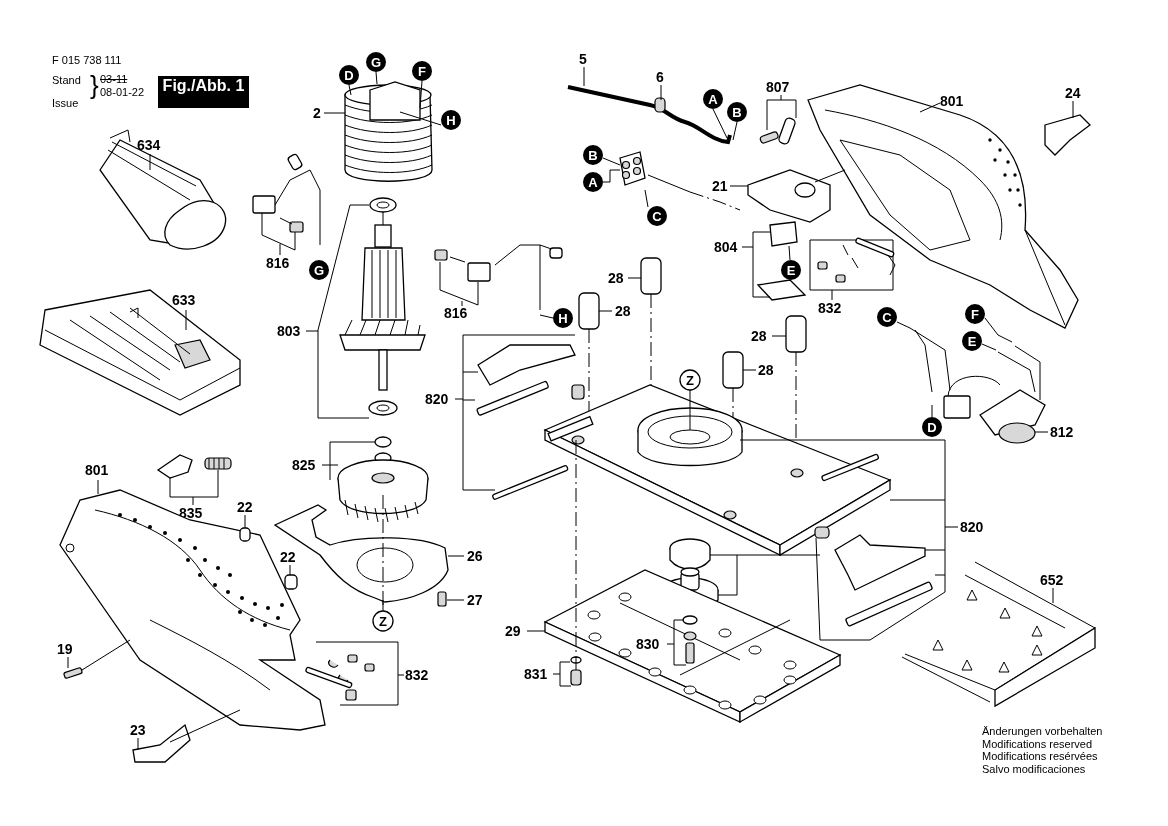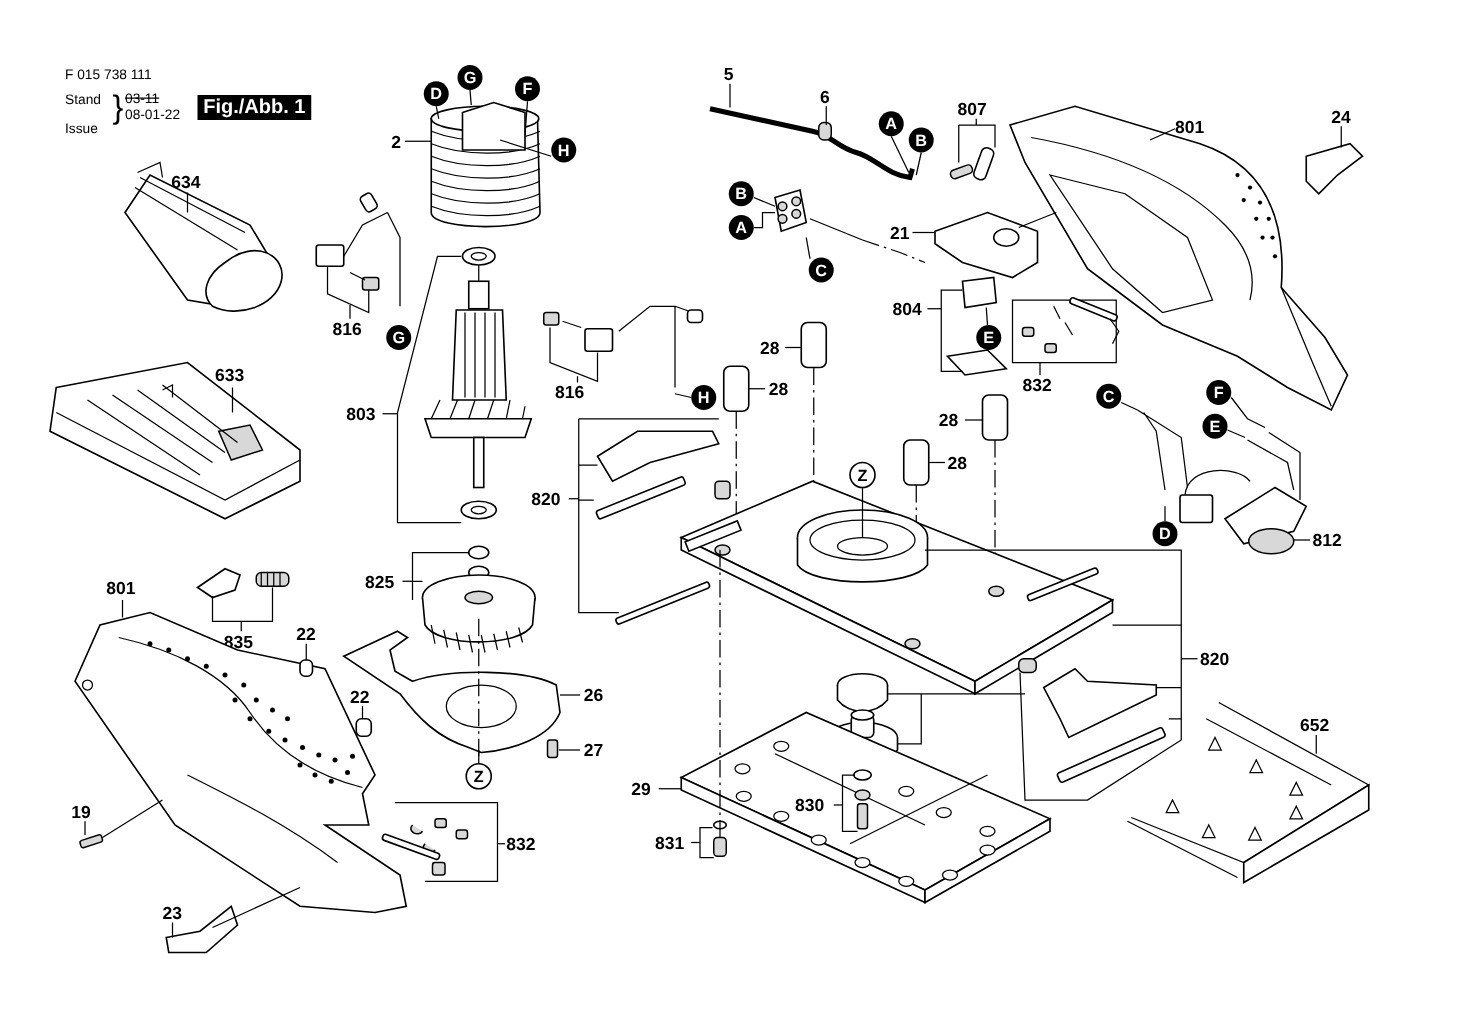--- a/index.html
+++ b/index.html
@@ -6,21 +6,21 @@
   body { width:1168px; height:826px; position:relative; overflow:hidden;
          font-family:"Liberation Sans", sans-serif; color:#000; }
   #stage { position:absolute; left:0; top:0; width:1168px; height:826px; }
   .hdr { position:absolute; font-size:11px; line-height:13px; }
   .doc-num { left:52px; top:54px; font-size:11px;text-align:right; }
   .stand { left:52px; top:74px; }
   .issue { left:52px; top:85px;margin-top:12px; }
   .brace { position:absolute; left:90px; top:71px; font-size:26px; line-height:28px; font-weight:300; }
   .stand-date { left:100px; top:73px; text-decoration:line-through; }
   .issue-date { left:100px; top:86px; }
-  .fig { position:absolute; left:158px; top:76px; width:91px; height:20px;
+  .fig { position:absolute; left:158px; top:76px; width:91px; height:32px;
          background:#000; color:#fff; font-weight:bold; font-size:16px; line-height:20px; text-align:center; }
   .note { position:absolute; left:982px; top:725px; font-size:11px; line-height:12.5px; }
   svg text.lbl { font-family:"Liberation Sans", sans-serif; font-size:14px; font-weight:bold; fill:#000; }
   svg text.circ { font-family:"Liberation Sans", sans-serif; font-size:13px; font-weight:bold; fill:#fff; text-anchor:middle; dominant-baseline:central; }
   svg text.zlt { font-family:"Liberation Sans", sans-serif; font-size:13px; font-weight:bold; fill:#000; text-anchor:middle; dominant-baseline:central; }
   .part { fill:#fff; stroke:#000; stroke-width:1.3; }
   .thin { fill:none; stroke:#000; stroke-width:1; }
   .dash { fill:none; stroke:#000; stroke-width:1; stroke-dasharray:14 4 2 4; }
   .grey { fill:#d8d8d8; stroke:#000; stroke-width:1.2; }
 </style>
@@ -506,13 +506,19 @@
       <text class="circ" x="972" y="341">E</text>
     </g>
     <line class="thin" x1="982" y1="344" x2="996" y2="350"></line>
     <g>
       <circle cx="932" cy="427" r="10" fill="#000"></circle>
       <text class="circ" x="932" y="427">D</text>
     </g>
     <line class="thin" x1="932" y1="405" x2="932" y2="417"></line>
   </svg>
 
+  <div class="note">
+    <div>Änderungen vorbehalten</div>
+    <div>Modifications reserved</div>
+    <div>Modifications resérvées</div>
+    <div>Salvo modificaciones</div>
+  </div>
 </div>
 
 </body></html>

